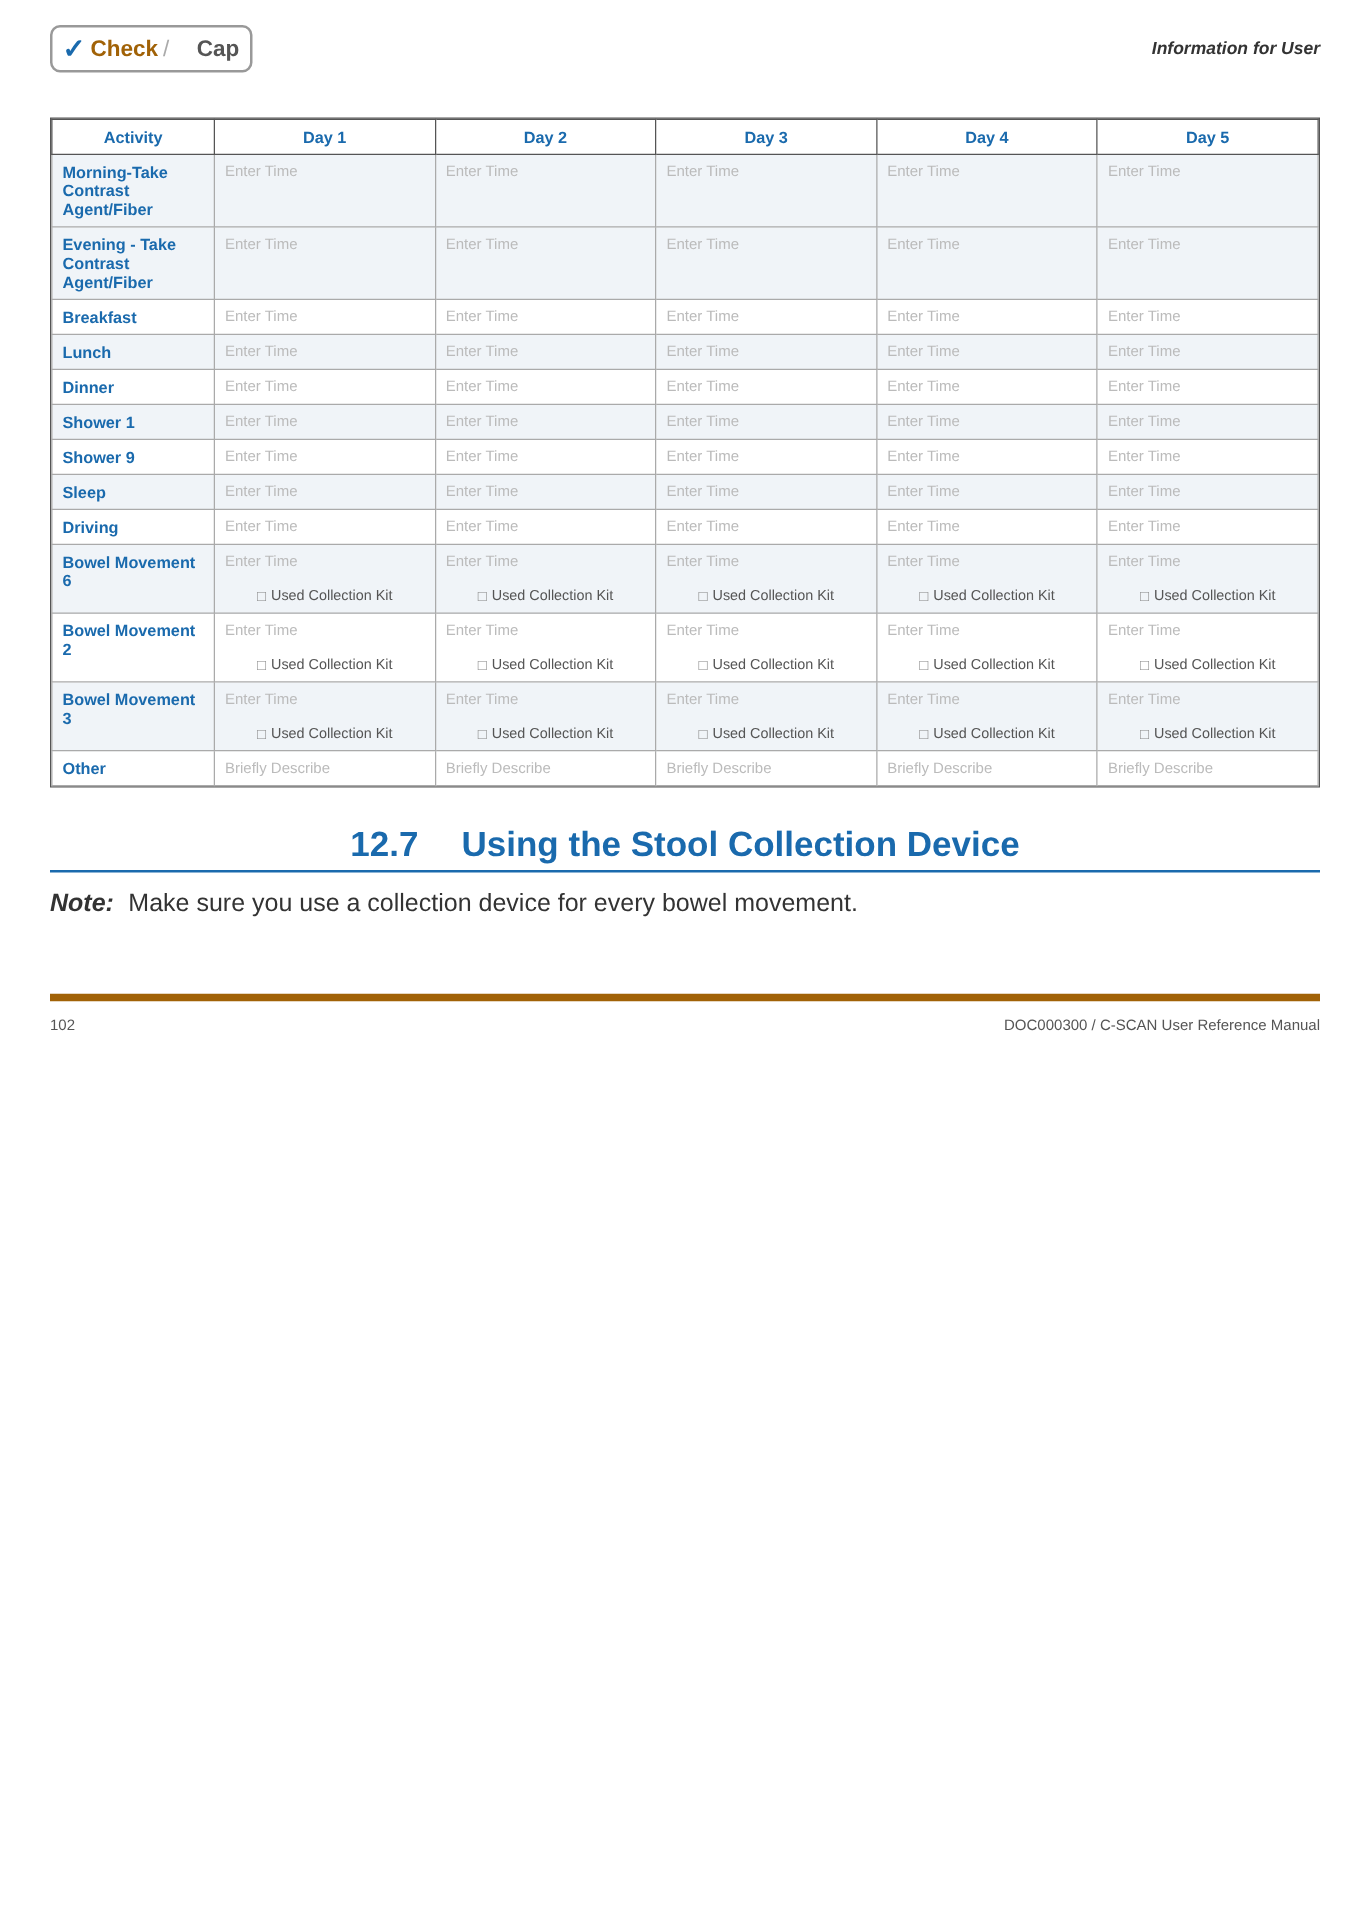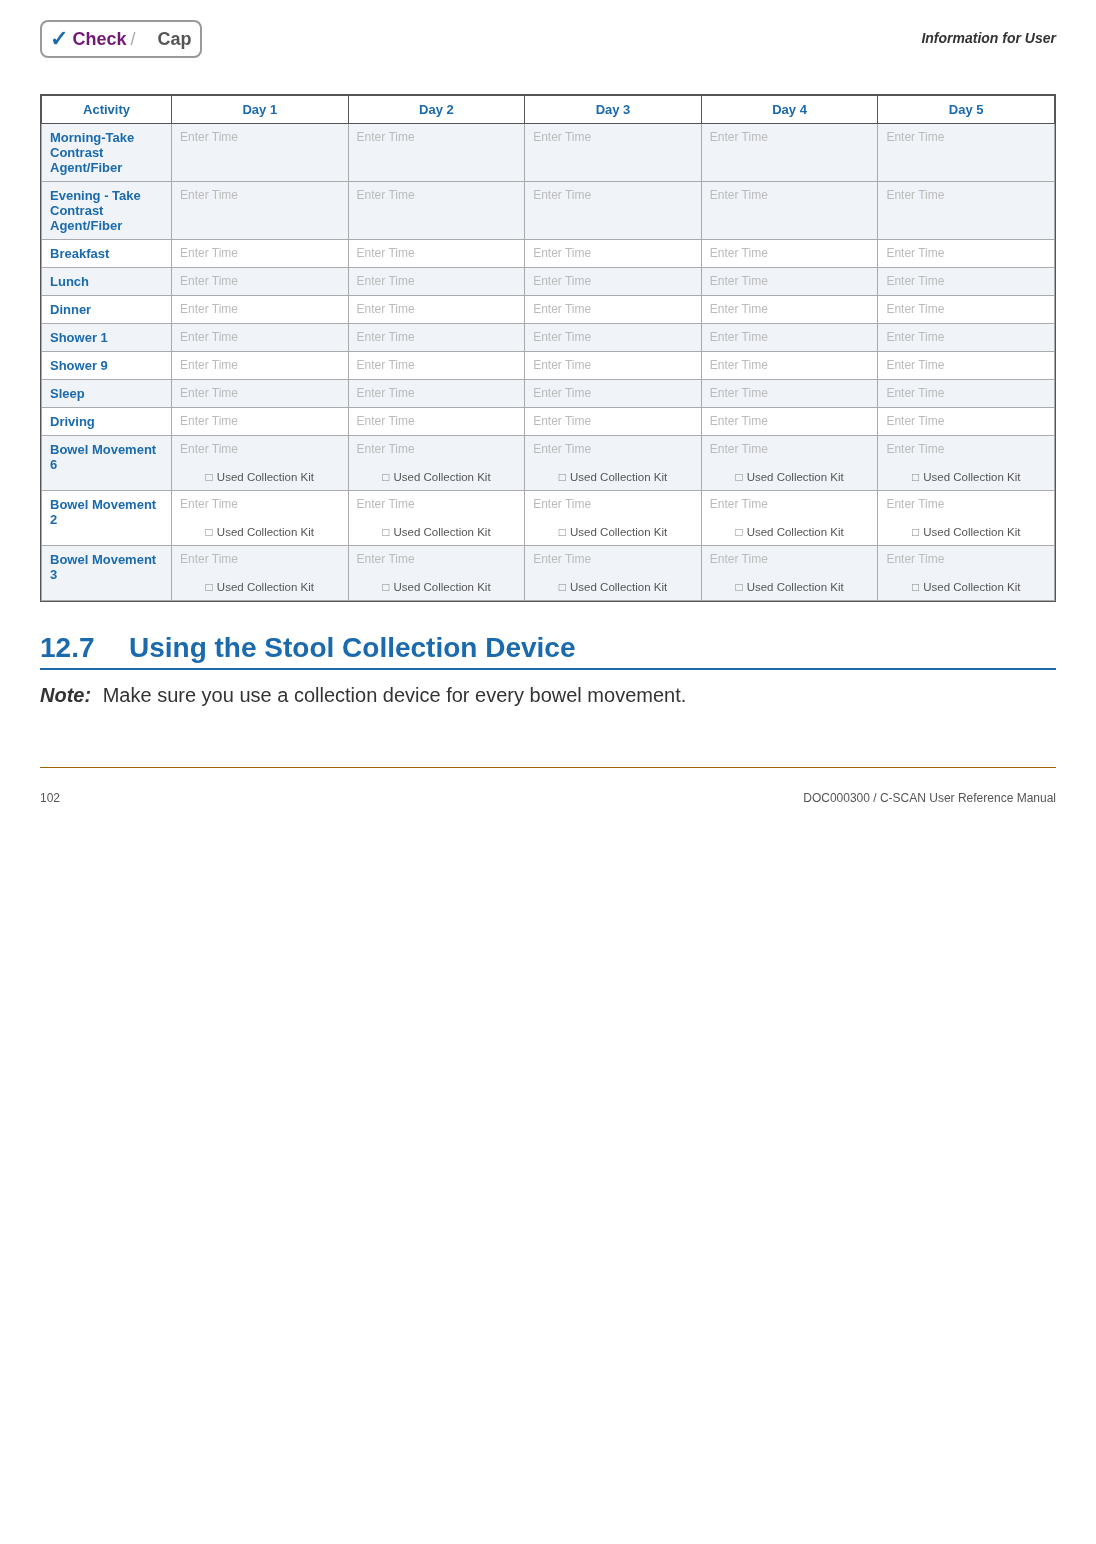--- a/index.html
+++ b/index.html
@@ -25,21 +25,21 @@
       border: 2px solid #999;
       border-radius: 8px;
       padding: 4px 8px;
       display: flex;
       align-items: center;
       gap: 4px;
     }
     .logo-check {
       font-size: 18px;
       font-weight: bold;
-      color: #701a75;
+      color: #a16207;
     }
     .logo-cap {
       font-size: 18px;
       font-weight: bold;
       color: #555;
       margin-left: 18px;
     }
     .logo-checkmark {
       color: #1a6aad;
       font-size: 22px;
@@ -117,38 +117,39 @@
       font-size: 28px;
       font-weight: bold;
       color: #1a6aad;
       margin-left: 30px;
       display: inline;
     }
     .section-heading {
       border-bottom: 2px solid #1a6aad;
       padding-bottom: 4px;
       margin-bottom: 14px;
+      text-align: center;
     }
     .note-text {
       font-size: 20px;
       color: #333;
       margin-top: 10px;
     }
     .note-bold {
       font-weight: bold;
       font-style: italic;
     }
     .footer {
       margin-top: 60px;
       display: flex;
       justify-content: space-between;
       font-size: 12px;
       color: #555;
-      border-top: 1px solid #a16207;
-      padding-top: 23px;
+      border-top: 6px solid #a16207;
+      padding-top: 12px;
     }
     .shaded-row td {
       background: #f0f4f8;
     }
   </style>
 </head>
 <body>
 
 <div class="header">
   <div class="logo-area">
@@ -354,20 +355,28 @@
             </div>
           </td>
           <td class="bowel-cell">
             <div class="enter-time">Enter Time</div>
             <div class="checkbox-row">
               <span class="checkbox-symbol">□</span>
               <span>Used Collection Kit</span>
             </div>
           </td>
         </tr>
+        <tr>
+          <td class="activity-col">Other</td>
+          <td class="briefly-describe">Briefly Describe</td>
+          <td class="briefly-describe">Briefly Describe</td>
+          <td class="briefly-describe">Briefly Describe</td>
+          <td class="briefly-describe">Briefly Describe</td>
+          <td class="briefly-describe">Briefly Describe</td>
+        </tr>
       </tbody>
   </table>
 </div>
 
 <div class="section-12">
   <div class="section-heading">
     <span class="section-number">12.7</span>
     <span class="section-title">Using the Stool Collection Device</span>
   </div>
   <p class="note-text">

